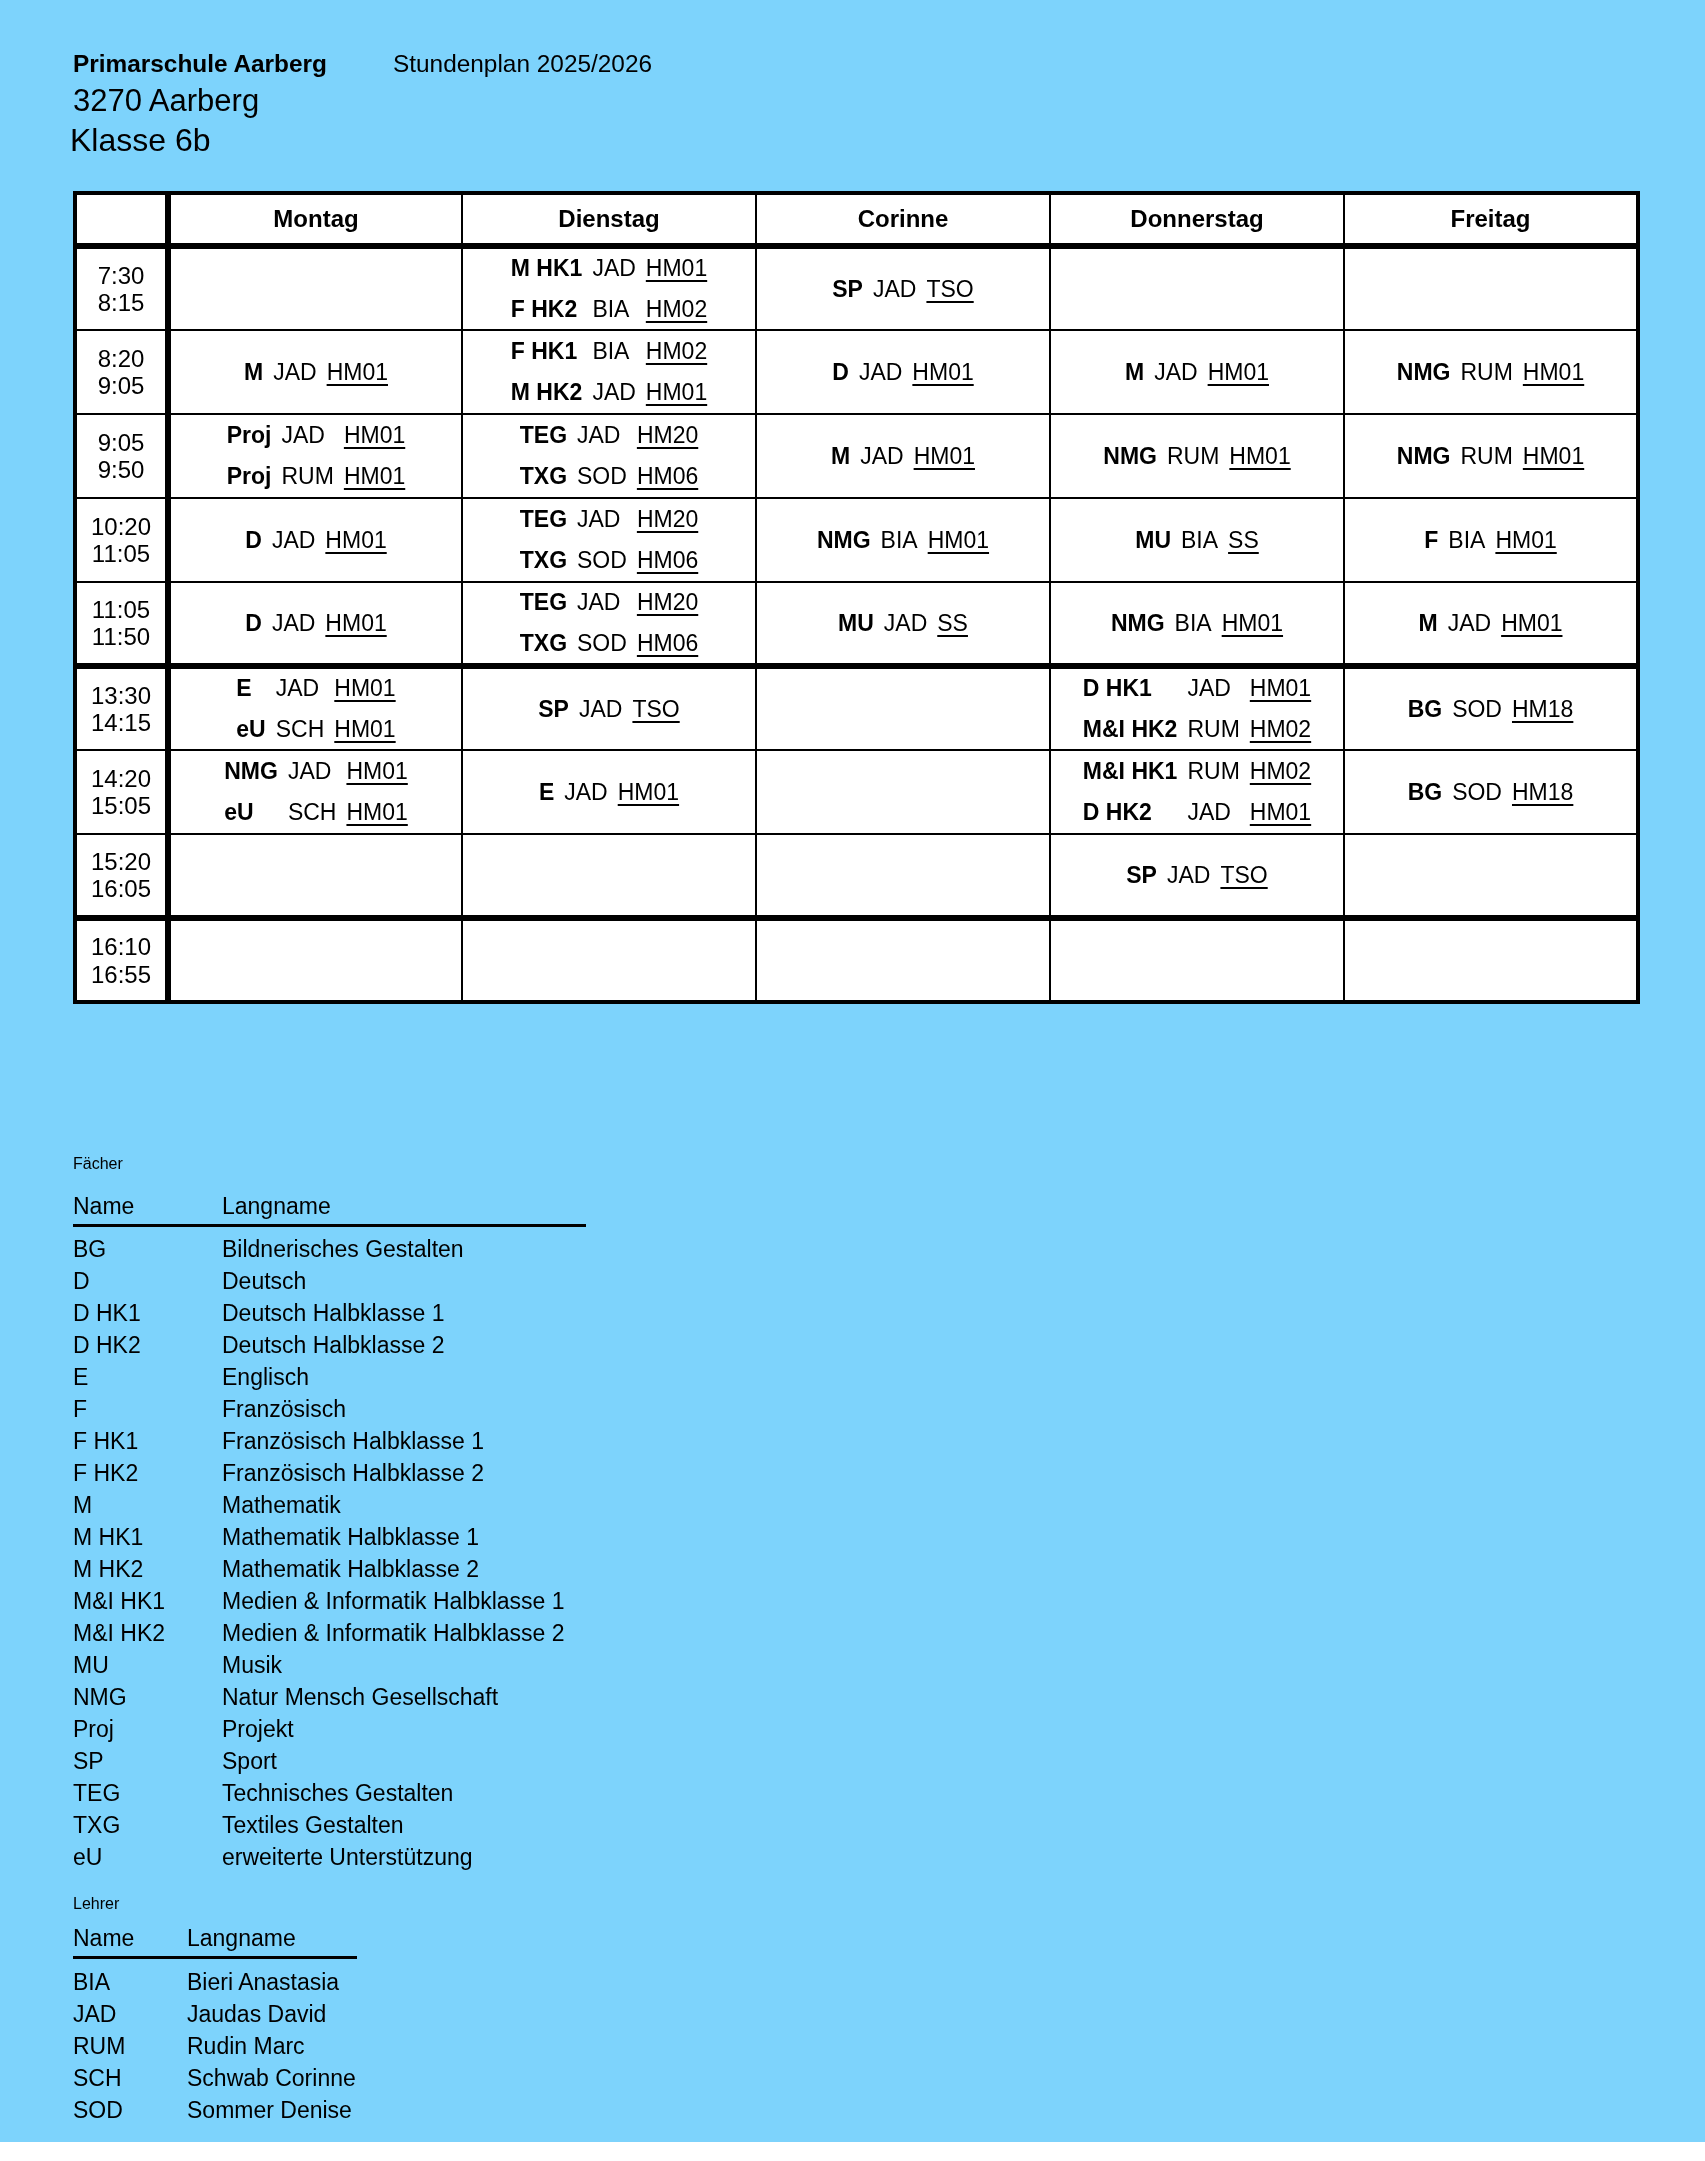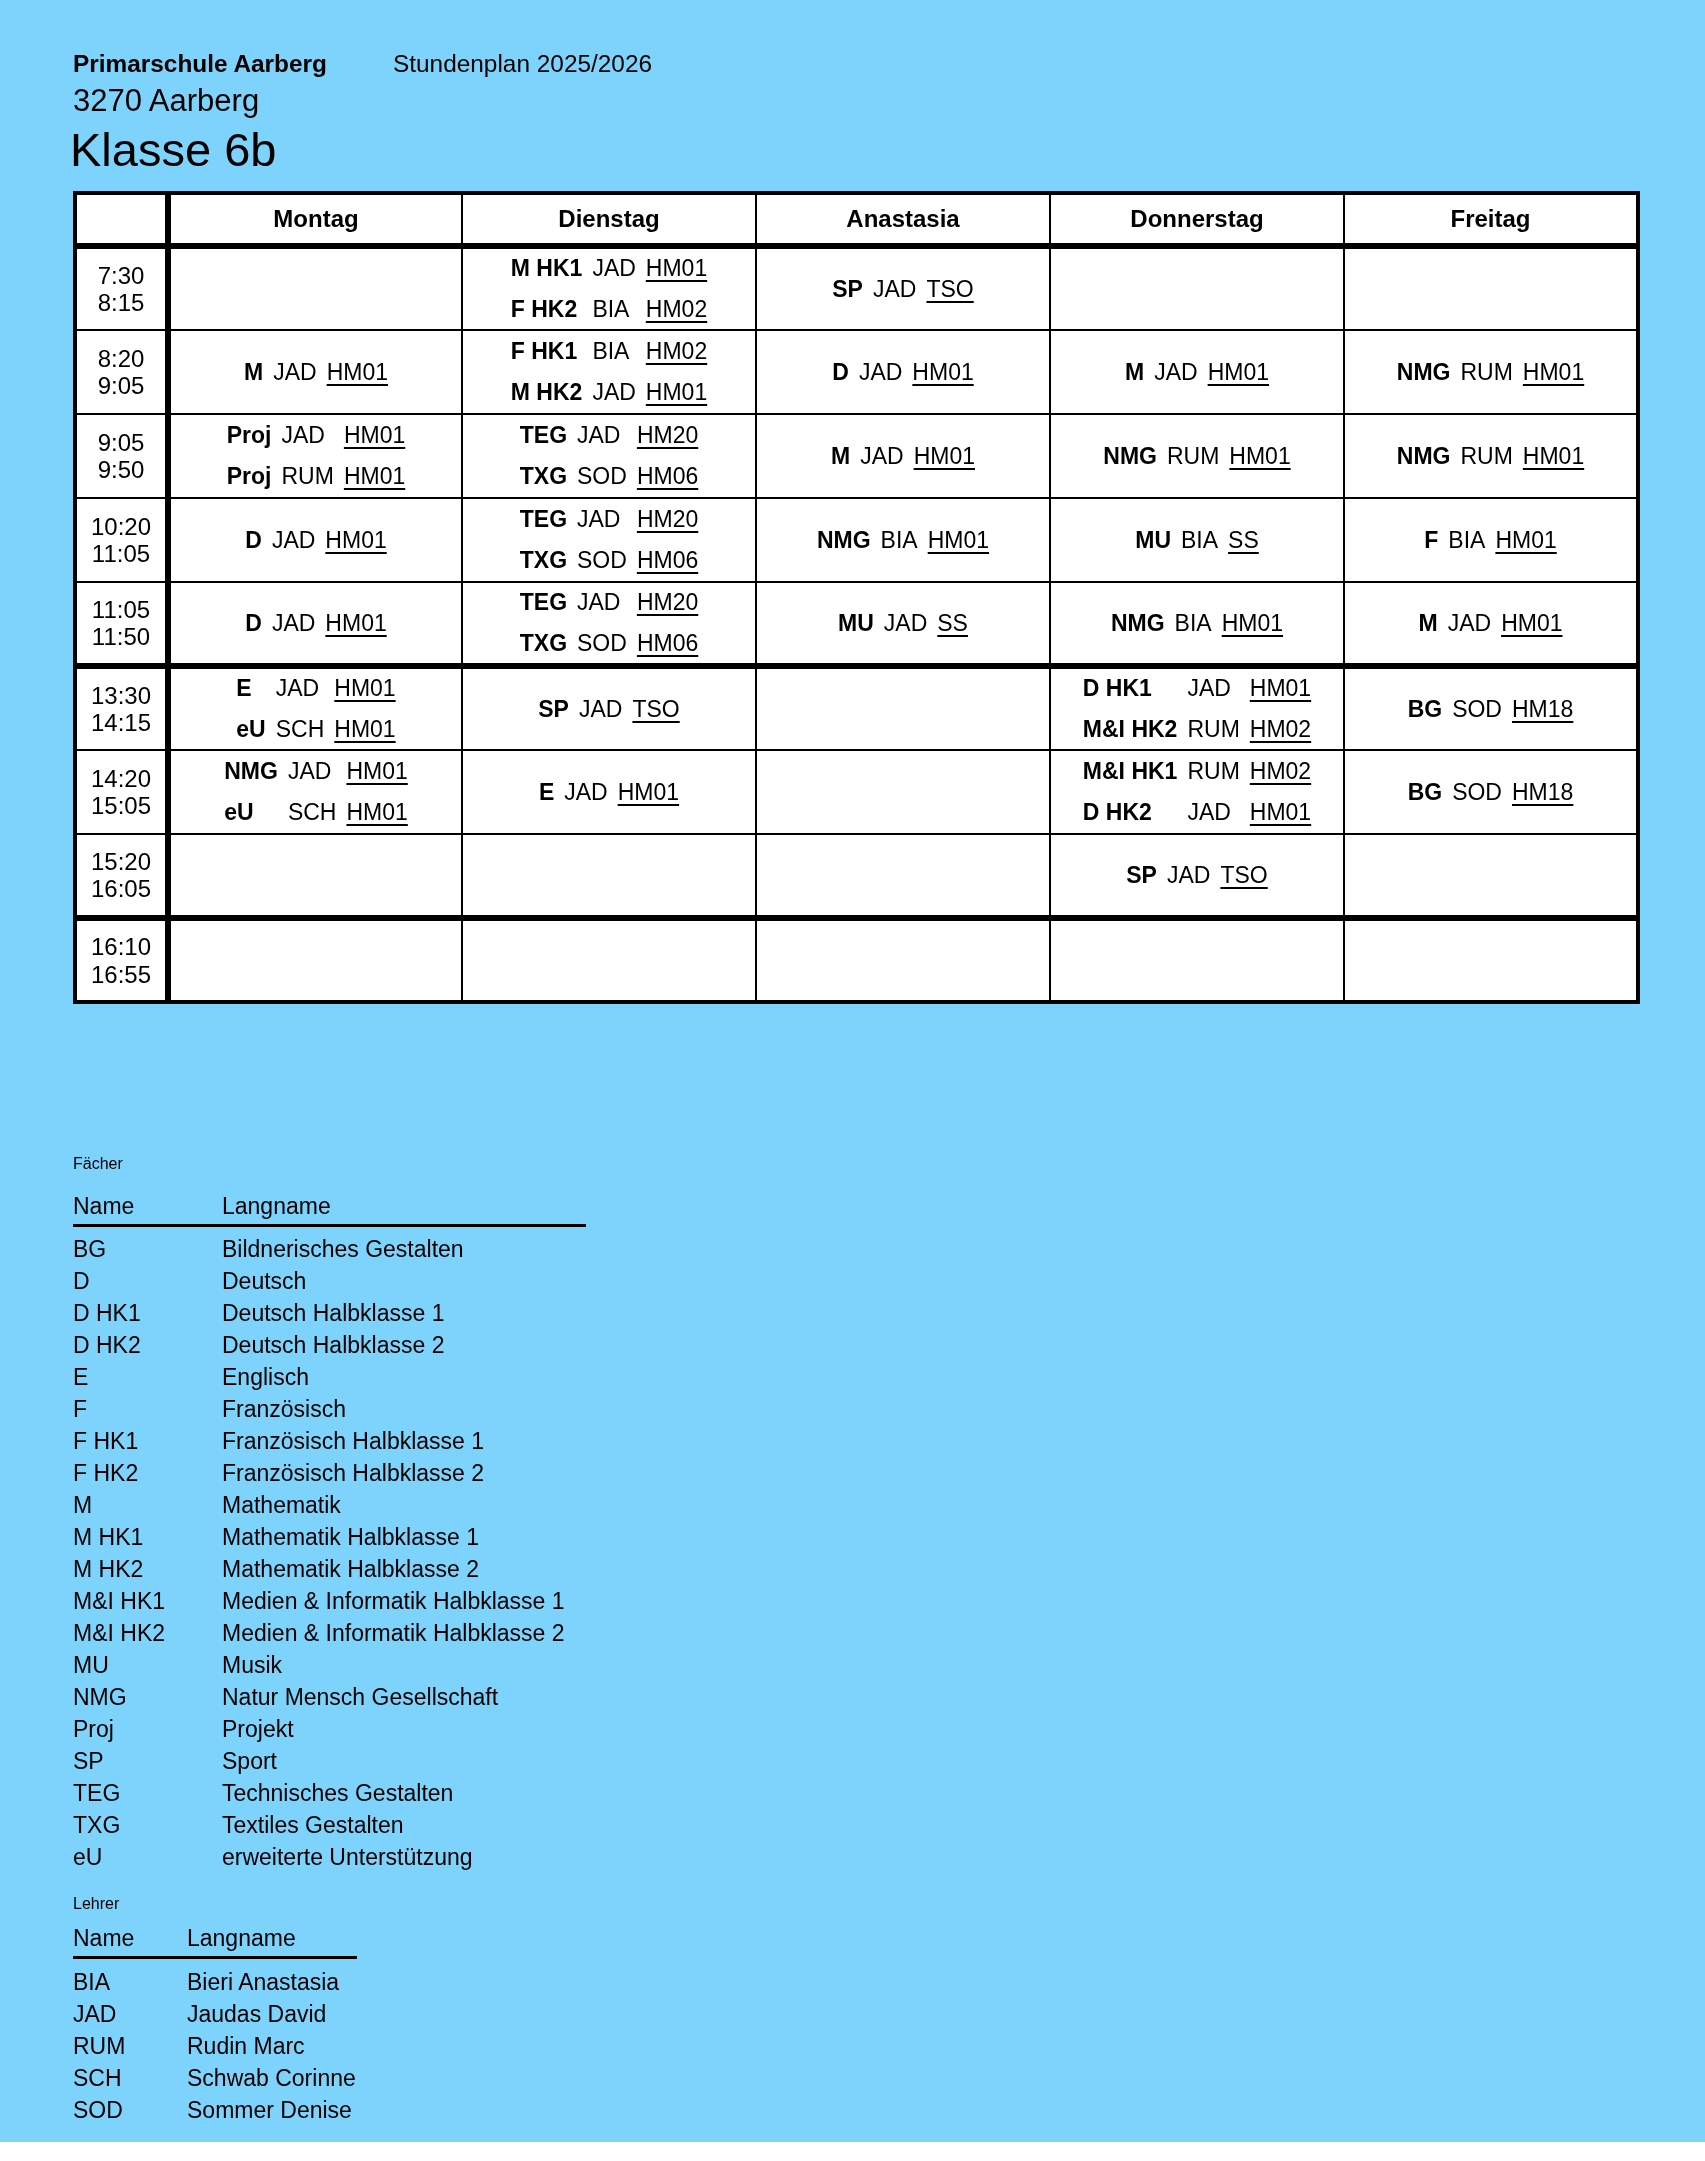--- a/index.html
+++ b/index.html
@@ -5,21 +5,21 @@
   * { margin:0; padding:0; box-sizing:border-box; }
   html,body { background:#fff; }
   .page {
     position:relative; width:1705px; height:2142px; background:#7dd3fc; color:#000;
     font-family:"Liberation Sans", sans-serif; overflow:hidden;
   }
   
   .school-name   { position:absolute; left:73px;  top:50px;  font-size:24.4px; font-weight:bold; }
   .plan-title    { position:absolute; left:393px; top:50px;  font-size:24.4px; }
   .school-addr   { position:absolute; left:73px;  top:83px; font-size:31px; }
-  .class-title   { position:absolute; left:70px;  top:122px; font-size:47px; font-weight:normal; }
+  .class-title   { position:absolute; left:70px;  top:122px; font-size:32px; font-weight:normal; }
 
   
   table.tt {
     position:absolute; left:73px; top:191px;
     border-collapse:collapse; table-layout:fixed;
     border:4.6px solid #000;
   }
   table.tt col.c-time { width:93px; }
   table.tt col.c-day  { width:294px; }
   table.tt th, table.tt td { border:2.3px solid #000; background:#fff; }
@@ -71,21 +71,21 @@
         <col class="c-day">
         <col class="c-day">
         <col class="c-day">
         <col class="c-day">
     </colgroup>
     <thead>
       <tr>
         <th class="time-col"></th>
         <th>Montag</th>
         <th>Dienstag</th>
-        <th>Anastasia</th>
+        <th>Corinne</th>
         <th>Donnerstag</th>
         <th>Freitag</th>
       </tr>
     </thead>
     <tbody>
         <tr>
           <td class="time-cell time-col">
             <div>7:30</div>
             <div>8:15</div>
           </td>

